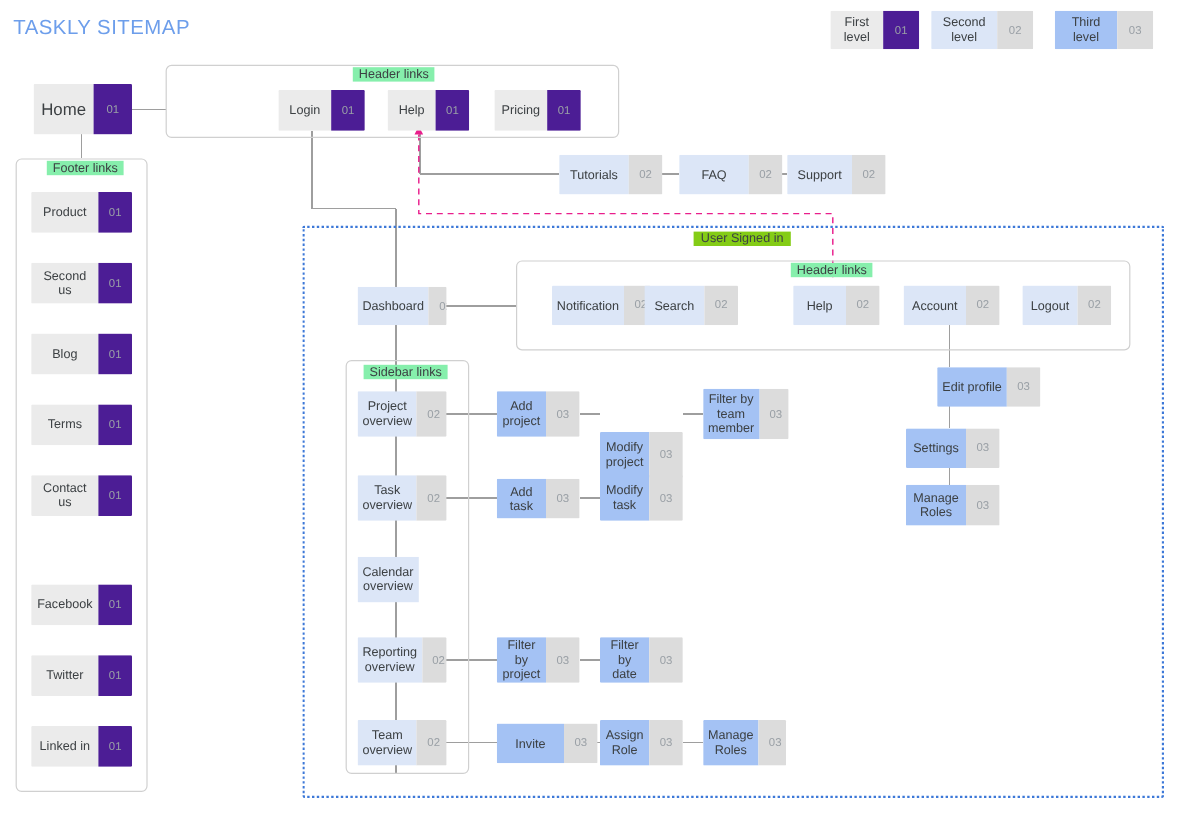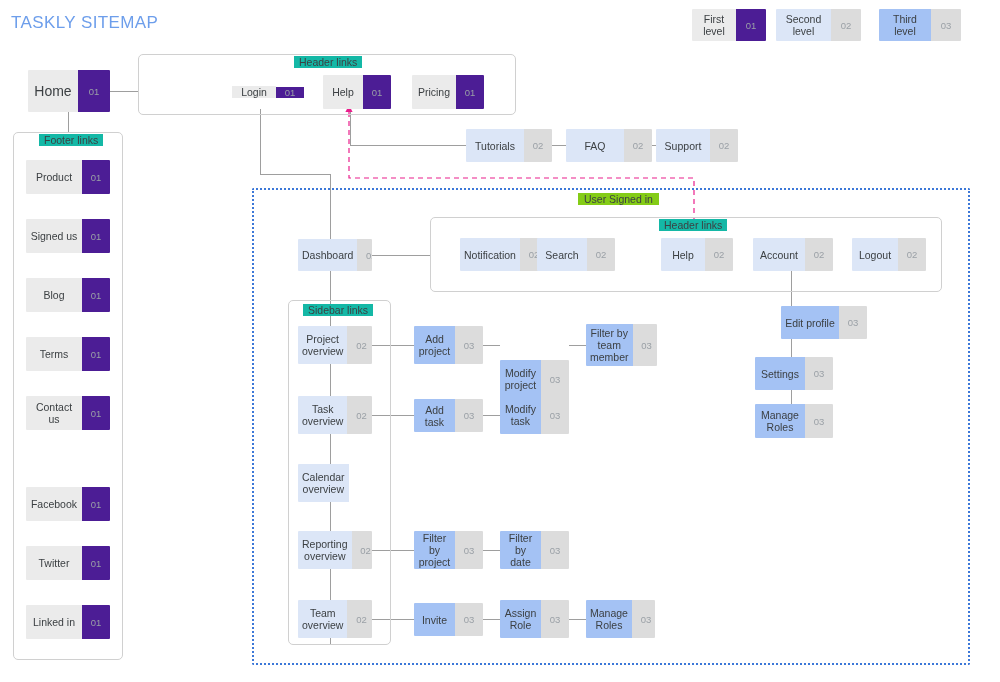--- a/index.html
+++ b/index.html
@@ -45,21 +45,21 @@
   .legend-item .lbl{font-size:10.5px;}
   .legend-item .num{width:30px;}
 
   
   .group{
     position:absolute;border:1px solid #d0d0d0;border-radius:5px;
     background:transparent;box-sizing:border-box;
   }
   .group-title{
     position:absolute;font-size:10.5px;color:#3c4043;white-space:nowrap;
-    background:#14b8a6;padding:0 5px;
+    background:#86efac;padding:0 5px;
   }
 
   
   .signed-region{
     position:absolute;border:2px dotted #3c78d8;border-radius:2px;
     box-sizing:border-box;background:transparent;
   }
   .signed-title{
     position:absolute;font-size:10.5px;color:#3c4043;white-space:nowrap;
     background:#84cc16;padding:0 6px;
@@ -135,21 +135,21 @@
   </svg>
 
   <div class="node lvl1 home" style="left:28px;top:70px;width:82px;height:42px;">
     <div class="lbl">Home</div>
     <div class="num">01</div>
   </div>
 
   <div class="group" style="left:138px;top:54px;width:378px;height:61px;"></div>
   <div class="group-title" style="left:294px;top:56px;">Header links</div>
 
-  <div class="node lvl1" style="left:232px;top:75px;width:72px;height:34px;align-items:center;">
+  <div class="node lvl1" style="left:232px;top:75px;width:72px;height:34px;">
     <div class="lbl">Login</div>
     <div class="num">01</div>
   </div>
   <div class="node lvl1" style="left:323px;top:75px;width:68px;height:34px;">
     <div class="lbl">Help</div>
     <div class="num">01</div>
   </div>
   <div class="node lvl1" style="left:412px;top:75px;width:72px;height:34px;">
     <div class="lbl">Pricing</div>
     <div class="num">01</div>
@@ -169,21 +169,21 @@
   </div>
 
   <div class="group" style="left:13px;top:132px;width:110px;height:528px;"></div>
   <div class="group-title" style="left:39px;top:134px;">Footer links</div>
 
   <div class="node lvl1" style="left:26px;top:160px;width:84px;height:34px;">
     <div class="lbl">Product</div>
     <div class="num">01</div>
   </div>
   <div class="node lvl1" style="left:26px;top:219px;width:84px;height:34px;">
-    <div class="lbl">Signed us</div>
+    <div class="lbl">Second us</div>
     <div class="num">01</div>
   </div>
   <div class="node lvl1" style="left:26px;top:278px;width:84px;height:34px;">
     <div class="lbl">Blog</div>
     <div class="num">01</div>
   </div>
   <div class="node lvl1" style="left:26px;top:337px;width:84px;height:34px;">
     <div class="lbl">Terms</div>
     <div class="num">01</div>
   </div>
@@ -297,21 +297,21 @@
   </div>
   <div class="node lvl3" style="left:500px;top:531px;width:69px;height:38px;">
     <div class="lbl">Filter by date</div>
     <div class="num">03</div>
   </div>
 
   <div class="node lvl2" style="left:298px;top:600px;width:74px;height:38px;">
     <div class="lbl">Team overview</div>
     <div class="num">02</div>
   </div>
-  <div class="node lvl3" style="left:414px;top:603px;width:69px;height:33px;">
+  <div class="node lvl3" style="left:414px;top:603px;width:84px;height:33px;">
     <div class="lbl">Invite</div>
     <div class="num">03</div>
   </div>
   <div class="node lvl3" style="left:500px;top:600px;width:69px;height:38px;">
     <div class="lbl">Assign Role</div>
     <div class="num">03</div>
   </div>
   <div class="node lvl3" style="left:586px;top:600px;width:69px;height:38px;">
     <div class="lbl">Manage Roles</div>
     <div class="num">03</div>

